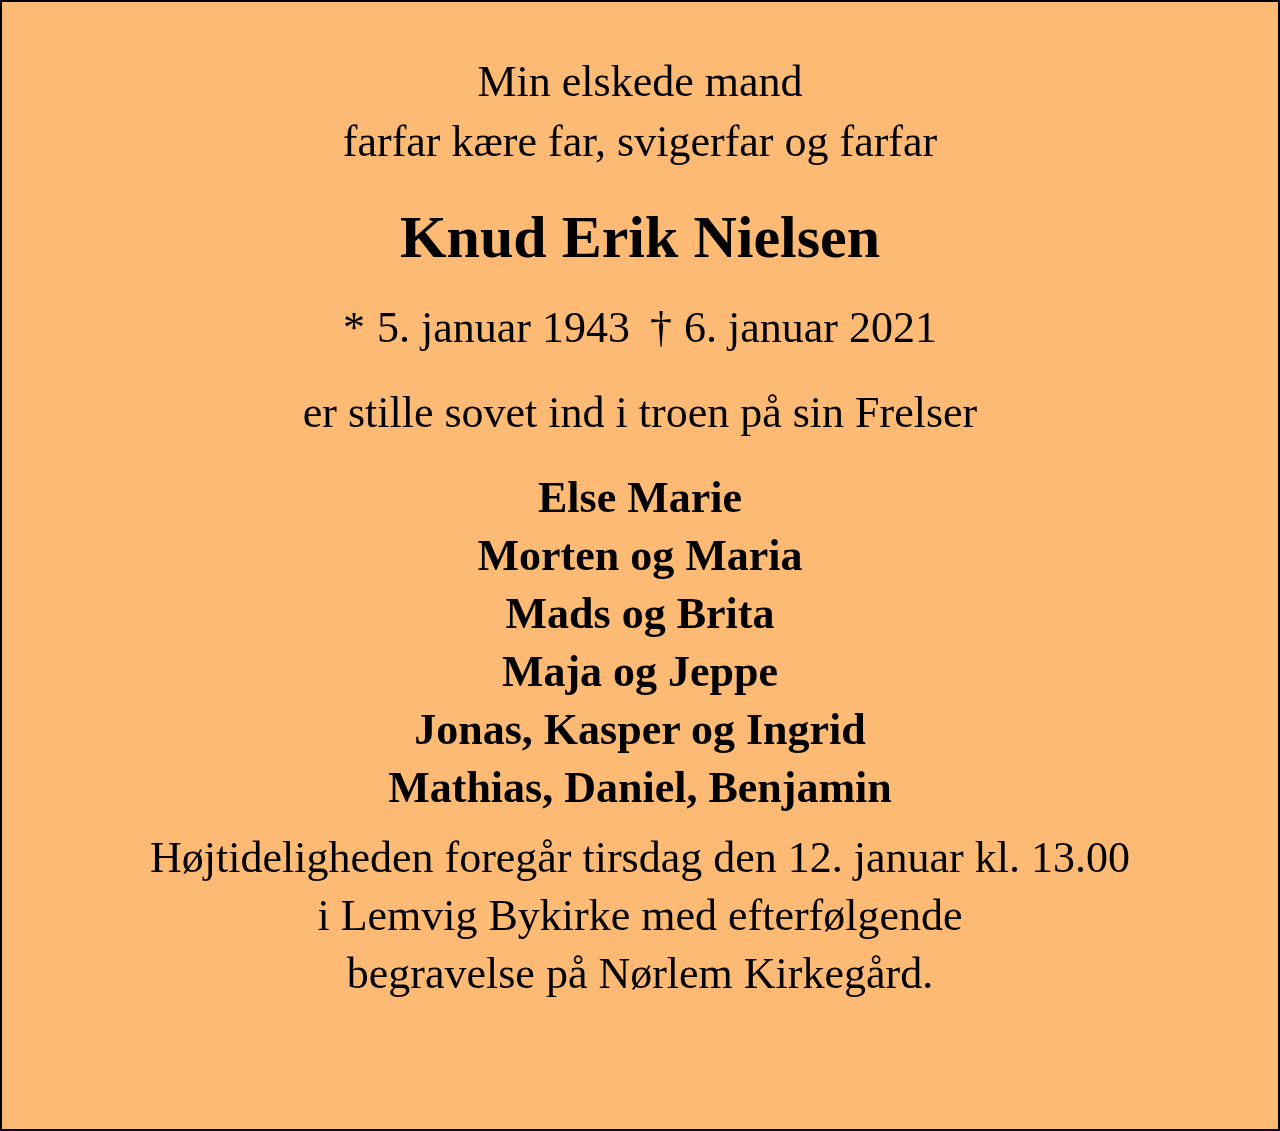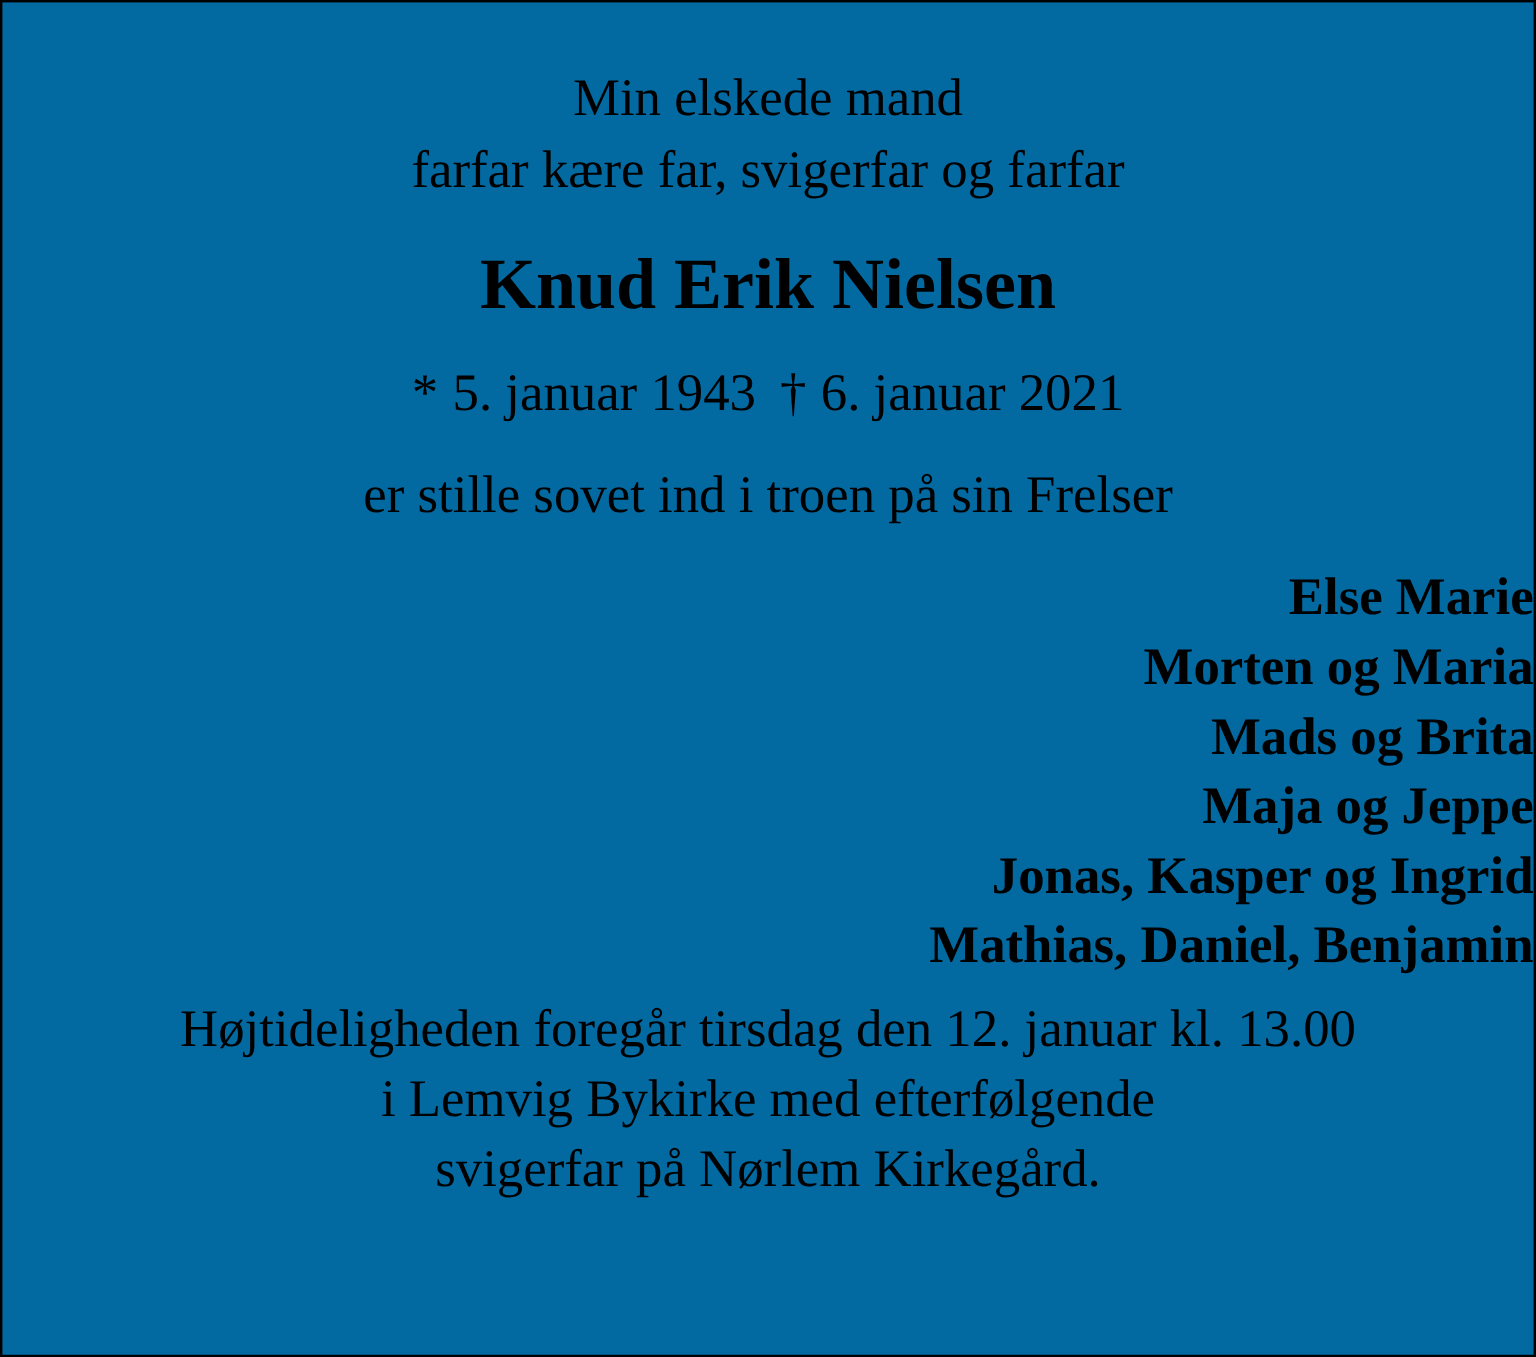--- a/index.html
+++ b/index.html
@@ -1,33 +1,33 @@
 <!DOCTYPE html>
 <html><head>
 <meta charset="utf-8">
 <style>
   html, body { margin: 0; padding: 0; background: #ffffff; }
   .page {
     width: 1280px;
     height: 1131px;
     box-sizing: border-box;
     border: 2px solid #000000;
-    background: #0369a1;
+    background: #fdba74;
     color: #000000;
     font-family: "Liberation Serif", "DejaVu Serif", serif;
     text-align: center;
     overflow: hidden;
   }
   .intro    { padding-top: 50px; font-size: 44px; line-height: 60px; }
   .name     { margin-top: 30px; font-size: 60px; line-height: 70px; font-weight: bold; font-family: Liberation Serif, serif; }
   .dates    { margin-top: 26px; font-size: 44px; line-height: 60px; }
   .dates .sym { display: inline-block; margin-right: 12px; }
   .dates .death-group { display: inline-block; margin-left: 20px; }
   .message  { margin-top: 25px; font-size: 44px; line-height: 60px; }
-  .mourners { margin-top: 26px; font-size: 44px; line-height: 58px; font-weight: bold; text-align: right; }
+  .mourners { margin-top: 26px; font-size: 44px; line-height: 58px; font-weight: bold; }
   .ceremony { margin-top: 12px; font-size: 44px; line-height: 58px; }
 </style>
 </head>
 <body>
 
 <div class="page">
 
   <div class="intro">
     <div>Min elskede mand</div>
     <div>farfar kære far, svigerfar og farfar</div>
@@ -46,16 +46,16 @@
     <div>Morten og Maria</div>
     <div>Mads og Brita</div>
     <div>Maja og Jeppe</div>
     <div>Jonas, Kasper og Ingrid</div>
     <div>Mathias, Daniel, Benjamin</div>
   </div>
 
   <div class="ceremony">
     <div>Højtideligheden foregår tirsdag den 12. januar kl. 13.00</div>
     <div>i Lemvig Bykirke med efterfølgende</div>
-    <div>svigerfar på Nørlem Kirkegård.</div>
+    <div>begravelse på Nørlem Kirkegård.</div>
   </div>
 
 </div>
 
 </body></html>

